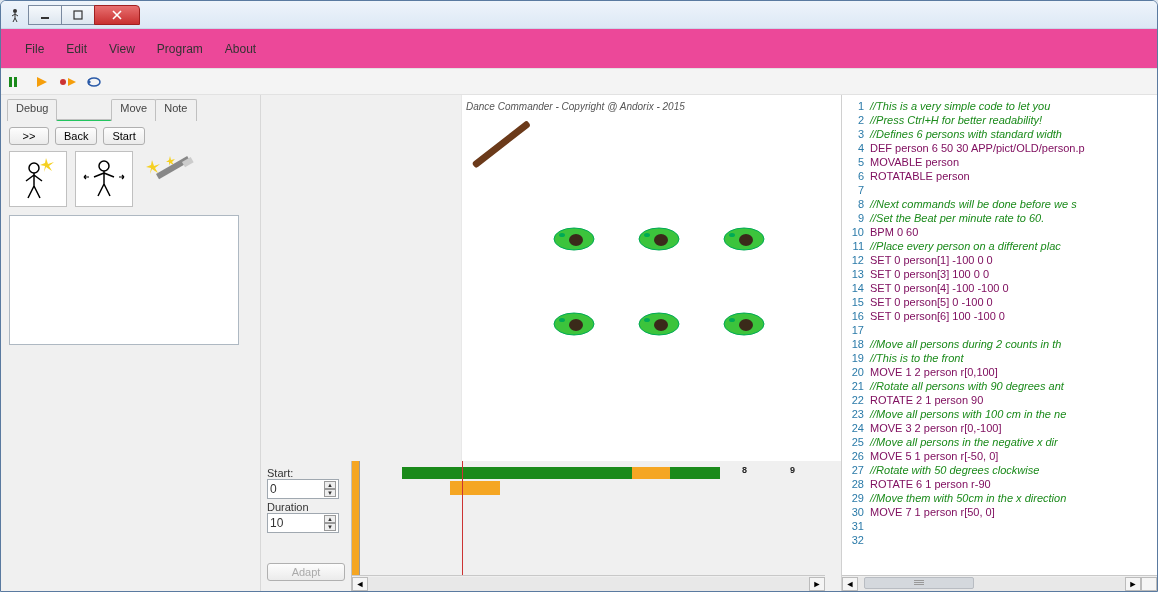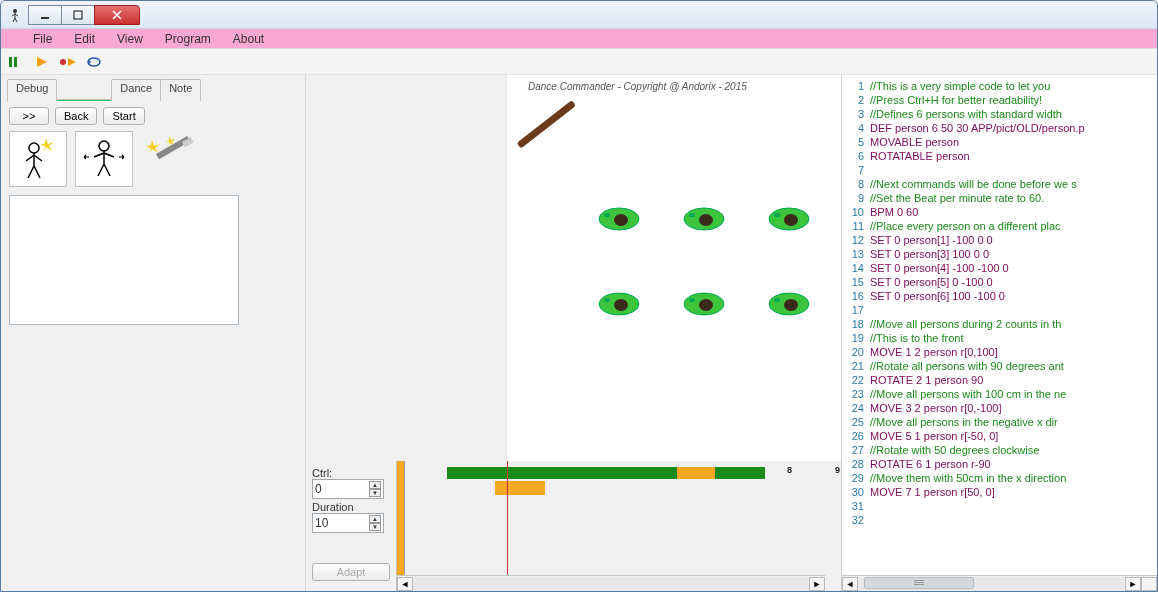--- a/index.html
+++ b/index.html
@@ -8,47 +8,47 @@
   
   .window { position: absolute; inset: 0; background: #fff; border: 1px solid #5a7aa0; border-radius: 6px 6px 0 0; overflow: hidden; display:flex; flex-direction:column;}
   .titlebar { height: 28px; background: linear-gradient(#eef4fb, #dce8f5); display: flex; align-items: center; padding: 0 6px; border-bottom: 1px solid #c8d6e8; }
   .titlebar .appicon { width:16px; height:16px; margin-right:6px; }
   .titlebar .title { font-size: 12px; color: #333; flex:1;}
   .winbtns { display:flex; gap:0;}
   .winbtn { width:34px; height:20px; border:1px solid #7a8aa0; background:linear-gradient(#f6f9fc,#dde6ef); margin-left:-1px; display:flex; align-items:center; justify-content:center; font-size:11px; border-radius:0;}
   .winbtn.close { background:linear-gradient(#e87070,#c83030); border-color:#a02020; color:#fff; width:46px; border-top-right-radius:4px;}
   .winbtn svg { width:10px; height:10px; }
 
-  .menubar { height:20px; background:#f9a8d4; display:flex; align-items:center; padding:0 32px; gap:22px; border-bottom:1px solid #e2e2e2;}
+  .menubar { height:40px; background:#ec4899; display:flex; align-items:center; padding:0 24px; gap:22px; border-bottom:1px solid #e2e2e2;}
   .menubar span { font-size:12px; color:#333; cursor:default;}
 
   .toolbar { height:26px; background:#f4f4f4; display:flex; align-items:center; padding:0 6px; gap:8px; border-bottom:1px solid #e2e2e2;}
   .tbtn { width:18px; height:18px; display:flex; align-items:center; justify-content:center;}
 
   .client { flex:1; display:flex; background:#f0f0f0; }
 
   
-  .leftpanel { width:305px; background:#f0f0f0; border-right:1px solid #d8d8d8; display:flex; flex-direction:column; padding:4px 6px 6px 6px;}
+  .leftpanel { width:260px; background:#f0f0f0; border-right:1px solid #d8d8d8; display:flex; flex-direction:column; padding:4px 6px 6px 6px;}
   .tabs { display:flex; height:22px; }
   .tab { padding:2px 8px; font-size:11px; background:#f0f0f0; border:1px solid #c0c0c0; border-bottom:none; margin-right:-1px; color:#444; cursor:default; border-radius:2px 2px 0 0;}
   .tab.active { background:#22c55e;margin-top:20px; }
   .tabbody { flex:0 0 auto; background:#f0f0f0; padding:6px 2px;}
   .navbtns { display:flex; gap:6px; margin-bottom:6px;}
   .btn { background:linear-gradient(#fdfdfd,#ebebeb); border:1px solid #b0b0b0; border-radius:3px; font-size:11px; padding:2px 8px; min-width:40px; cursor:default; text-align:center;}
   .palette { display:flex; gap:8px; margin-bottom:8px;}
   .palitem { width:58px; height:56px; border:1px solid #c0c0c0; background:#fff; display:flex; align-items:center; justify-content:center;}
   .palitem.noborder { border:none; background:transparent;}
   .textarea { width:230px; height:130px; background:#fff; border:1px solid #aeb8c2; margin-top:8px;}
   .spacer { flex:1;}
   .bottombtns { display:flex; gap:8px; justify-content:space-between; padding:4px 0 0 0;}
 
   
   .mid { flex:1; display:flex; flex-direction:column; background:#f0f0f0;}
   .stage { flex:1; background:#fff; margin:0 0 0 100px; position:relative; border-left:1px solid #e8e8e8; max-width:460px;}
-  .copyright { position:absolute; top:6px; left:21px; font-size:10px; font-style:italic; color:#555;}
+  .copyright { position:absolute; top:6px; left:4px; font-size:10px; font-style:italic; color:#555;}
   .baton { position:absolute; top:16px; left:6px; width:70px; height:70px;}
   .dancer { position:absolute; width:44px; height:28px;}
 
   .lower { height:130px; display:flex; }
   .startdur { width:90px; padding:4px 6px; font-size:11px; color:#333;}
   .startdur label { display:block; margin-top:2px;}
   .numinput { width:72px; height:20px; border:1px solid #a0a8b0; background:#fff; display:flex; align-items:center; justify-content:space-between; padding:0 2px; font-size:12px; margin-bottom:2px;}
   .spin { display:flex; flex-direction:column; }
   .spin div { width:12px; height:8px; border:1px solid #999; background:#eee; font-size:6px; line-height:6px; text-align:center;}
   .adaptbtn { margin-top:30px; color:#aaa;}
@@ -63,21 +63,21 @@
   .gutter { position:absolute; left:0; top:0; bottom:0; width:8px; background:#f5a623; border-right:1px solid #999;}
   .hscroll { position:absolute; bottom:0; left:0; right:16px; height:16px; background:#efefef; border-top:1px solid #c8c8c8; display:flex; align-items:center;}
   .hscroll .arrow { width:16px; height:14px; border:1px solid #bbb; background:#f5f5f5; display:flex; align-items:center; justify-content:center; font-size:9px;}
   .hscroll .track { flex:1; height:14px; background:#e8e8e8; position:relative;}
 
   
   .codepanel { width:316px; background:#fff; border-left:1px solid #d0d0d0; display:flex; flex-direction:column;}
   .code { flex:1; overflow:hidden; font-family:"Courier New", monospace; font-size:11px; line-height:14px; padding:4px 0 0 0; white-space:pre; color:#801060; display:flex;}
   .lnums { text-align:right; color:#2a7aa8; padding:0 6px 0 4px; user-select:none; min-width:28px;}
   .codebody {}
-  .comment { color:#1a8a1a; }
+  .comment { color:#1a8a1a; font-style:italic;}
   .codehscroll { height:16px; background:#efefef; border-top:1px solid #c8c8c8; display:flex; align-items:center;}
   .codehscroll .arrow { width:16px; height:14px; border:1px solid #bbb; background:#f5f5f5; display:flex; align-items:center; justify-content:center; font-size:9px;}
   .codehscroll .track { flex:1; height:14px; background:#e8e8e8; position:relative;}
   .codehscroll .thumb { position:absolute; left:6px; width:110px; height:12px; top:0; background:#d4d8dd; border:1px solid #b8bcc2; border-radius:2px;}
   .codehscroll .thumb .grip { position:absolute; left:50%; top:2px; width:10px; height:6px; transform:translateX(-50%);}
   .codehscroll .thumb .grip::before { content:""; display:block; height:1px; background:#999; box-shadow:0 2px #999, 0 4px #999;}
   .cornerbox { width:16px; height:14px; border:1px solid #bbb; background:#f5f5f5;}
 
   
   .statusbar { height:22px; background:linear-gradient(#f6f6f6,#e6e6e6); border-top:1px solid #c8c8c8; display:flex; align-items:center; font-size:11px; color:#333; padding:0 8px;}
@@ -147,21 +147,21 @@
         </svg>
       </div>
   </div>
 
   <div class="client">
 
     <div class="leftpanel">
       <div class="tabs">
         <div class="tab">Debug</div>
         <div class="tab active">Toolbox</div>
-        <div class="tab">Dance</div>
+        <div class="tab">Move</div>
         <div class="tab">Note</div>
       </div>
       <div class="tabbody">
         <div class="navbtns">
           <div class="btn">&gt;&gt;</div>
           <div class="btn">Back</div>
           <div class="btn">Start</div>
         </div>
         <div class="palette">
           <div class="palitem">
@@ -230,21 +230,21 @@
                 <ellipse cx="22" cy="14" rx="20" ry="11" fill="#3cc43c" stroke="#0a5" stroke-width="1"></ellipse>
                 <ellipse cx="24" cy="15" rx="7" ry="6" fill="#3a2a1a"></ellipse>
                 <ellipse cx="10" cy="10" rx="3" ry="2" fill="#0a5"></ellipse>
               </svg>
             </div>
         </div>
       </div>
 
       <div class="lower">
         <div class="startdur">
-          <label>Ctrl:</label>
+          <label>Start:</label>
           <div class="numinput">
               <span>0</span>
               <div class="spin">
                 <div>▲</div>
                 <div>▼</div>
               </div>
             </div>
           <label>Duration</label>
           <div class="numinput">
               <span>10</span>

